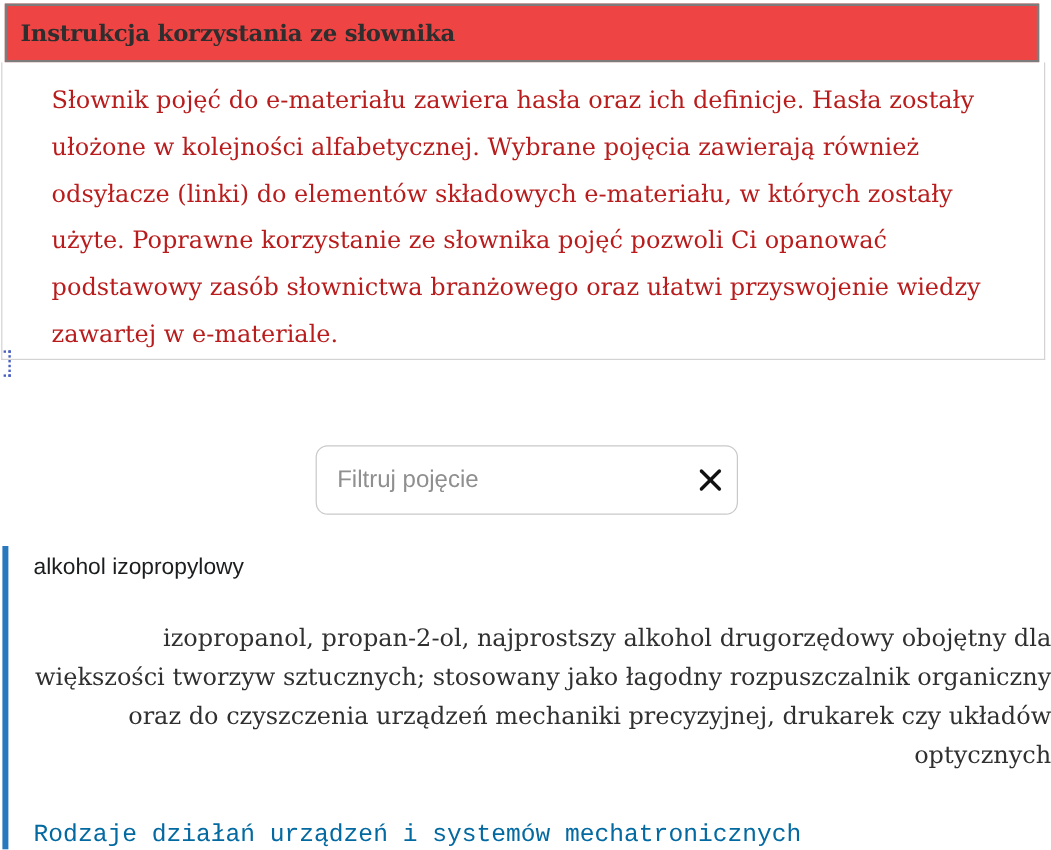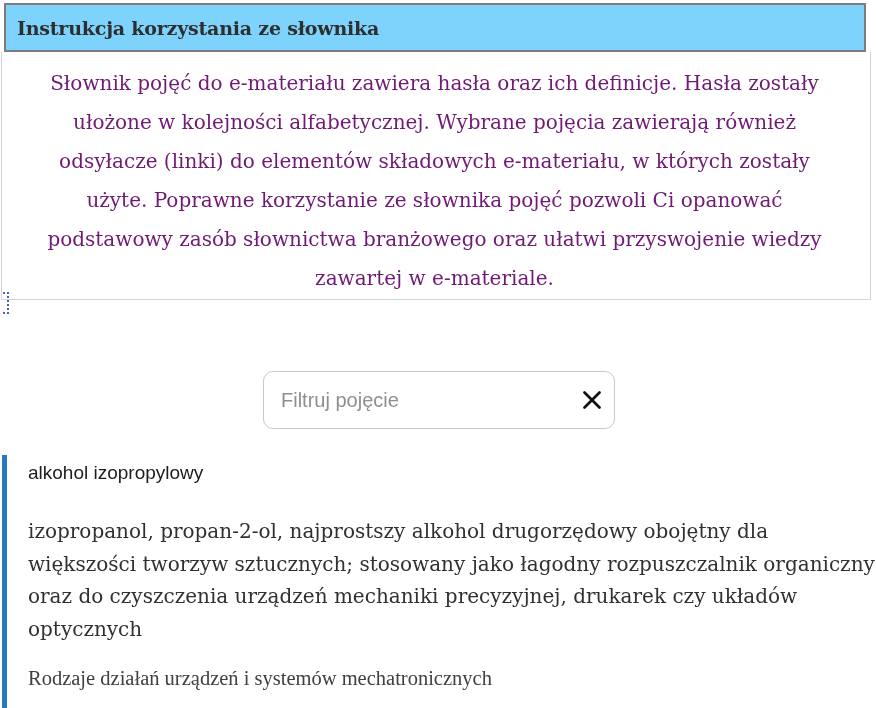--- a/index.html
+++ b/index.html
@@ -2,37 +2,37 @@
 <html><head>
 <meta charset="utf-8">
 <style>
   * { margin:0; padding:0; box-sizing:border-box; }
   html,body { width:876px; height:708px; background:#ffffff; overflow:hidden; }
   body { position:relative; font-family:"Liberation Sans", sans-serif; }
 
   
   .instr-header {
     position:absolute; left:4px; top:3px; right:10px; height:49px;
-    background:#7dd3fc; border:2px solid #7c7c7c;
+    background:#ef4444; border:2px solid #7c7c7c;
     display:flex; align-items:center; padding-left:11px;
   }
   .instr-header .title {
     font-family:"DejaVu Serif", serif; font-weight:bold;
     font-size:19px; color:#2e2e2e; letter-spacing:-0.2px;
   }
 
   
   .instr-body {
     position:absolute; left:1px; top:52px; right:5px; height:248px;
     background:#ffffff; border:1px solid #d3d3d3; border-top:none;
     padding:12px 44px 0 41px;
   }
   .instr-body .text {
     font-family:"DejaVu Serif", serif; font-size:20px;
-    line-height:39px; color:#701a75;text-align:center;
+    line-height:39px; color:#b91c1c;
   }
 
   
   .focus-artifact {
     position:absolute; left:-2px; top:292px; width:11px; height:22px;
     border:2px dotted #4a5fc0; background:transparent;
   }
 
   
   .filter-wrap { position:absolute; left:263px; top:371px; width:352px; height:58px; }
@@ -54,26 +54,26 @@
     position:absolute; left:2px; top:455px; right:0; bottom:0;
     border-left:5px solid #2878be; padding:7px 0 0 21px;
   }
   .entry .term {
     font-family:"Liberation Sans", sans-serif; font-weight:normal;
     font-size:19px; color:#1b1d1f;
   }
   .entry .definition {
     margin-top:31px; max-width:851px;
     font-family:"DejaVu Serif", serif; font-size:20px;
-    line-height:32.5px; color:#303030;
+    line-height:32.5px; color:#303030;text-align:right;
   }
   .entry .related-link {
-    display:inline-block; margin-top:22px;
-    font-family:Liberation Serif, serif; font-size:20.5px;
-    color:#404040; text-decoration:none; cursor:pointer;
+    display:inline-block; margin-top:40px;
+    font-family:Liberation Mono, monospace; font-size:20.5px;
+    color:#0369a1; text-decoration:none; cursor:pointer;
   }
 </style>
 </head>
 <body>
 
 <div class="instr-header">
   <span class="title">Instrukcja korzystania ze słownika</span>
 </div>
 
 <div class="instr-body">

